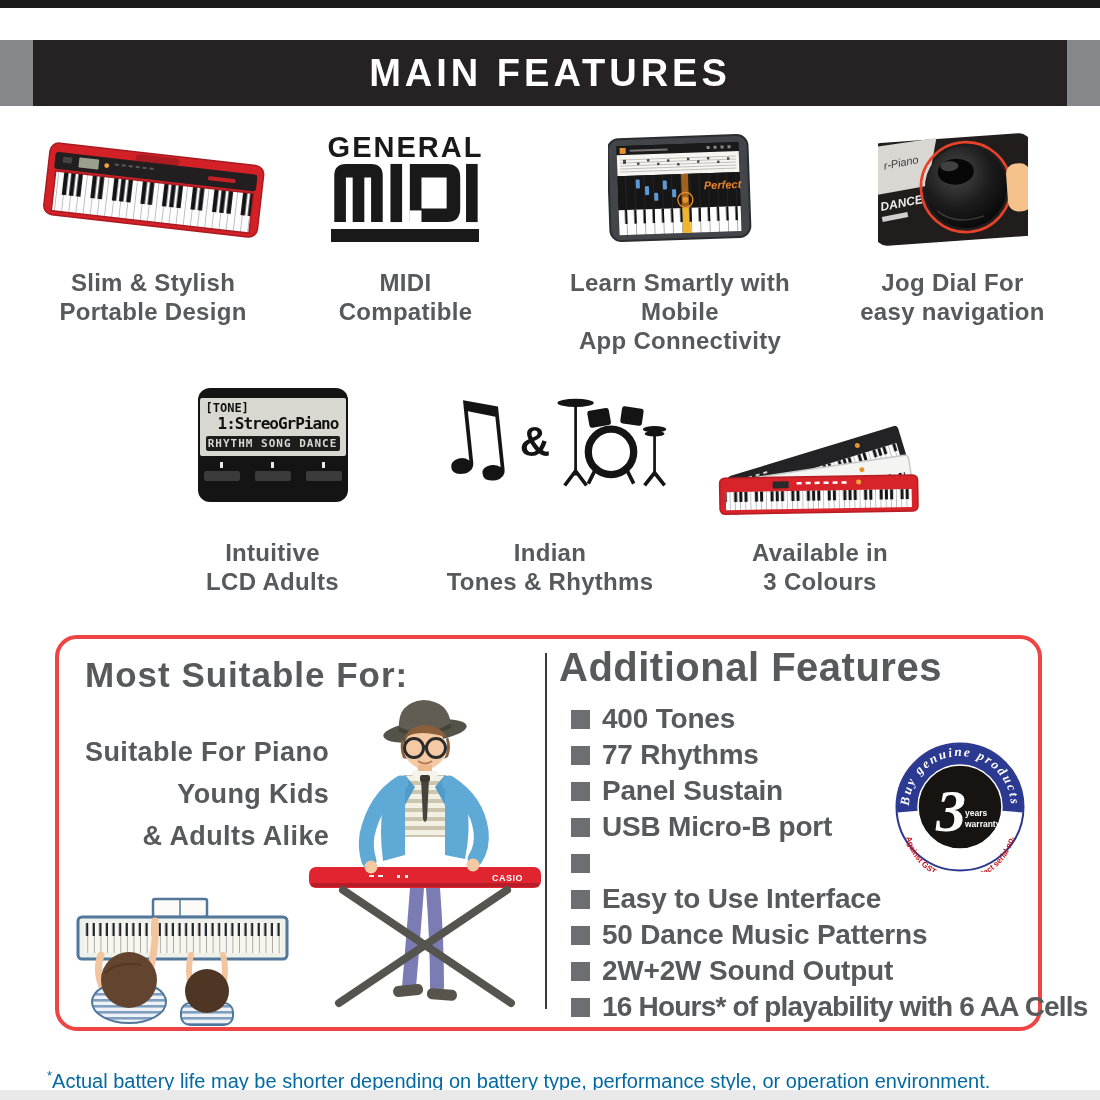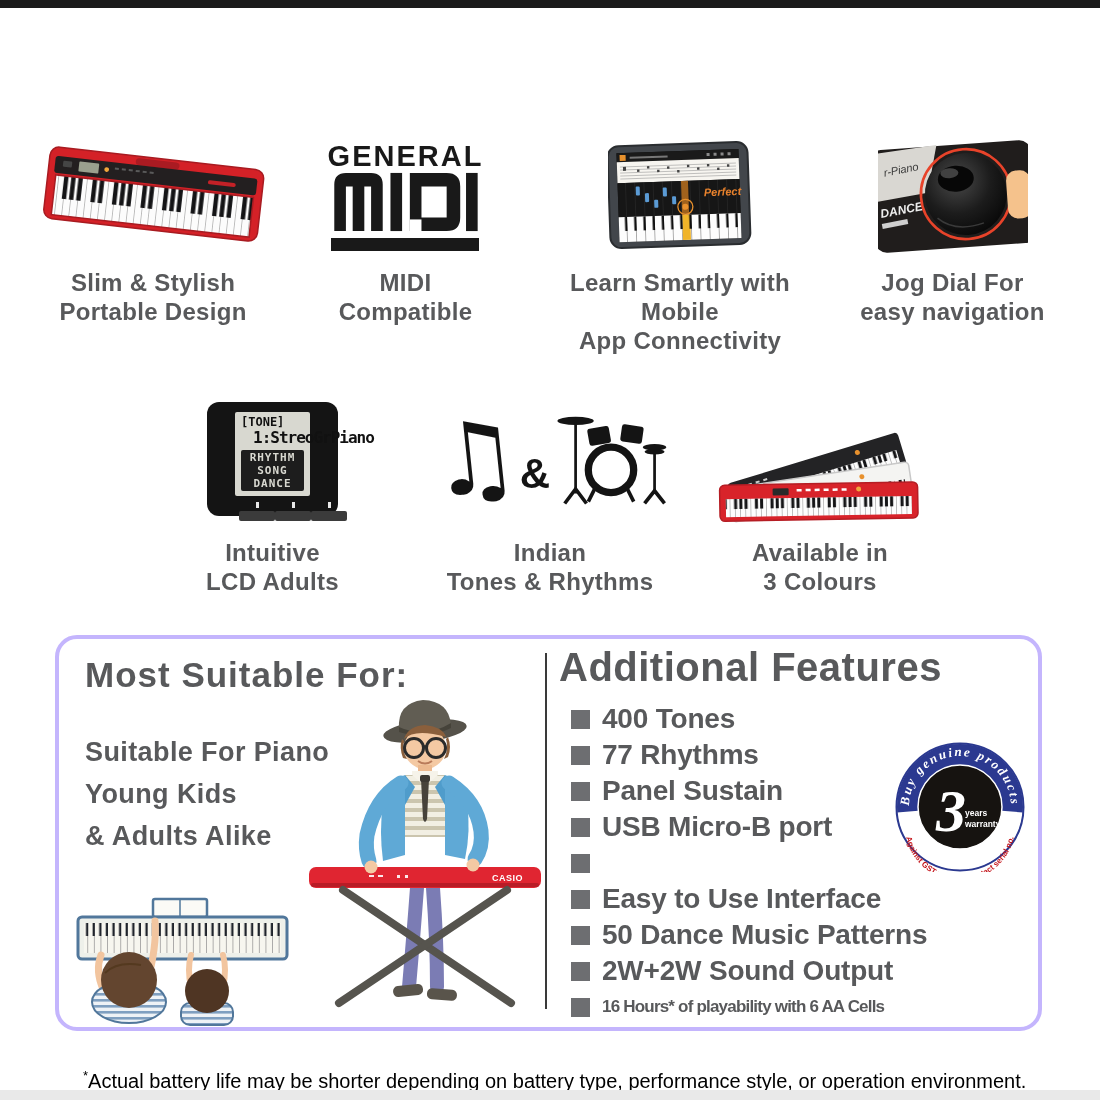--- a/index.html
+++ b/index.html
@@ -11,63 +11,63 @@
   
   .header{position:absolute;left:0;top:40px;width:1100px;height:66px;}
   .header-side{position:absolute;top:0;width:33px;height:66px;background:#85878a;}
   .header-side.left{left:0;} .header-side.right{right:0;}
   .header-bar{position:absolute;left:33px;top:0;width:1034px;height:66px;background:#262122;
               display:flex;align-items:center;justify-content:center;}
   .header-bar h1{margin:0;color:#fff;font-size:38px;font-weight:bold;letter-spacing:4px;}
 
   
   .feature{position:absolute;text-align:center;}
-  .feature .art{display:flex;align-items:center;justify-content:center;}
+  .feature .art{display:flex;align-items:flex-start;justify-content:center;}
   .cap{font-size:24px;font-weight:bold;line-height:29px;letter-spacing:.3px;color:#58595b;margin-top:8px;}
 
   
   .gm{display:flex;flex-direction:column;align-items:center;}
   .gm-word{font-size:29px;font-weight:bold;letter-spacing:2px;color:#191919;line-height:30px;}
   .gm-bar{width:148px;height:13px;background:#191919;margin-top:5px;}
 
   
-  .lcd-body{width:131px;height:114px;background:#141414;border-radius:12px;padding:10px 28px;box-sizing:border-box;}
+  .lcd-body{width:150px;height:114px;background:#141414;border-radius:12px;padding:10px 2px;box-sizing:border-box;}
   .lcd-screen{background:#d8d8d0;border-radius:2px;padding:4px 6px 5px 6px;font-family:"DejaVu Sans Mono",monospace;color:#111;text-align:left;}
   .lcd-line1{font-size:12px;font-weight:bold;line-height:13px;}
   .lcd-line2{font-size:16px;font-weight:bold;line-height:18px;padding-left:12px;letter-spacing:-1px;}
   .lcd-modes{margin-top:3px;background:#1d1d1d;color:#d8d8d0;font-size:11px;font-weight:bold;
              text-align:center;letter-spacing:1px;border-radius:2px;padding:1px 0;}
   .lcd-btnrow{display:flex;justify-content:space-between;margin-top:6px;padding:0 4px;}
   .lcd-btncol{display:flex;flex-direction:column;align-items:center;}
   .lcd-tick{width:3px;height:6px;background:#e8e8e8;}
   .lcd-btn{width:36px;height:10px;background:#3b3b3b;border-radius:2px;margin-top:3px;}
 
   
   .tones-art{display:flex;align-items:center;justify-content:center;}
   .note-glyph{font-family:"DejaVu Sans",sans-serif;font-size:100px;line-height:100px;color:#141414;
               display:inline-block;transform:rotate(-6deg);}
   .amp{font-size:42px;font-weight:bold;color:#141414;margin:30px 2px 0 0;}
 
   
-  .suitable-box{position:absolute;left:55px;top:635px;width:987px;height:396px;border:4px solid #c4b5fd;
-                border-radius:22px;box-sizing:border-box;}
+  .suitable-box{position:absolute;left:55px;top:635px;width:987px;height:396px;border:4px solid #ef4444;
+                border-radius:22px;box-sizing:border-box;text-align:right;}
   .ms-heading{position:absolute;left:26px;top:16px;font-size:35px;font-weight:bold;color:#58595b;letter-spacing:1px;}
   .ms-lines{position:absolute;left:26px;top:92px;font-size:27px;font-weight:bold;color:#58595b;line-height:42px;letter-spacing:.4px;}
   .divider{position:absolute;left:486px;top:14px;width:2px;height:356px;background:#3a3a3a;}
   .af-heading{position:absolute;left:500px;top:6px;font-size:40px;font-weight:bold;color:#58595b;letter-spacing:.5px;}
   .af-list{position:absolute;left:512px;top:62px;list-style:none;margin:0;padding:0;}
   .af-list li{display:flex;align-items:center;height:36px;font-size:28px;font-weight:bold;color:#58595b;white-space:nowrap;letter-spacing:-.2px;}
-  .af-list li:last-child{font-size:17px;letter-spacing:-.8px;}
+  .af-list li:last-child{font-size:28px;letter-spacing:-.8px;}
   .bullet{width:19px;height:19px;background:#6d6e71;margin-right:12px;flex:none;}
   .man-art{position:absolute;left:246px;top:52px;}
   .kids-art{position:absolute;left:16px;top:252px;}
   .badge-art{position:absolute;left:836px;top:103px;}
 
   
-  .footer{position:absolute;left:47px;top:1048px;font-size:20px;color:#000000;margin-left:36px;}
+  .footer{position:absolute;left:47px;top:1048px;font-size:20px;color:#0369a1;}
   .footer sup{font-size:13px;}
 </style>
 </head>
 <body>
 
 <div class="canvas">
 
   <svg width="0" height="0" style="position:absolute" aria-hidden="true">
     <defs>
       <pattern id="wk7" width="7.2" height="60" patternUnits="userSpaceOnUse">
@@ -121,20 +121,27 @@
       <radialGradient id="dialg" cx="40%" cy="32%" r="75%">
         <stop offset="0%" stop-color="#4a4a4a"></stop>
           <stop offset="55%" stop-color="#1c1c1c"></stop>
           <stop offset="100%" stop-color="#060606"></stop>
       </radialGradient>
     </defs>
   </svg>
 
   <div class="top-strip"></div>
 
+  <div class="header">
+    <div class="header-side left"></div>
+    <div class="header-bar">
+      <h1>MAIN FEATURES</h1>
+    </div>
+    <div class="header-side right"></div>
+  </div>
 
   <div class="feature" style="left:28px;top:132px;width:250px;">
     <div class="art" style="height:128px;">
       <svg viewBox="0 0 235 120" width="235" height="120">
         <g transform="rotate(6.5 117 60)">
           <rect x="10" y="22" width="215" height="72" rx="9" fill="#d42127" stroke="#a81b21" stroke-width="1.5"></rect>
           <rect x="96" y="24" width="44" height="7" rx="3.5" fill="#aa1b22"></rect>
           <rect x="16" y="31" width="203" height="17" rx="3" fill="#231f20"></rect>
           <rect x="24" y="35" width="9" height="6" rx="1" fill="#454545"></rect>
           <rect x="40" y="34" width="20" height="10" rx="1" fill="#9aa08e"></rect>

